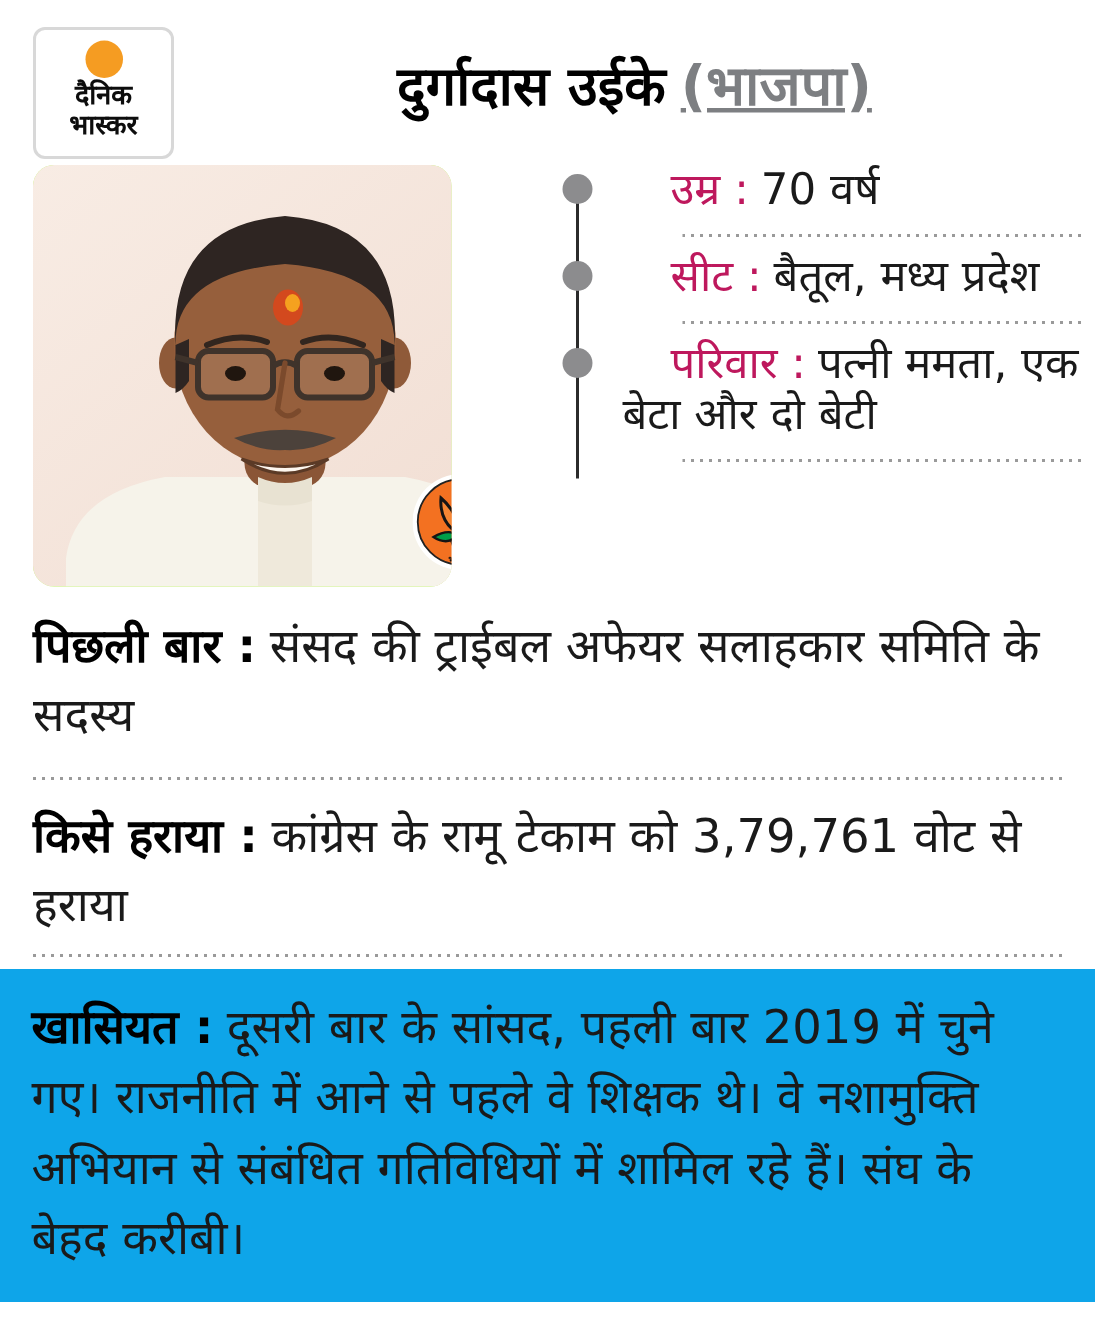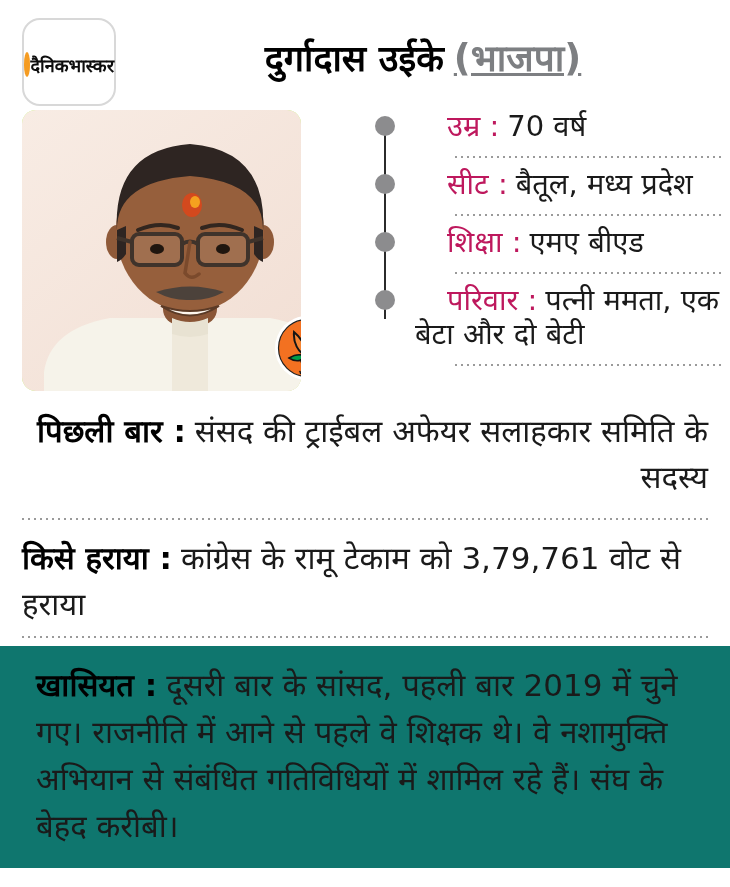--- a/index.html
+++ b/index.html
@@ -7,22 +7,22 @@
   body { font-family:"DejaVu Sans","Liberation Sans",sans-serif; color:#1a1a1a; }
 
   .card {
     position:relative; width:730px; height:887px; background:#ffffff;
     overflow:hidden;
   }
 
   
   .brand-logo {
     position:absolute; left:22px; top:18px; width:94px; height:88px;
-    background:#ffffff; border:2px solid #d8d8d8; border-radius:18px;
-    display:flex; flex-direction:row; align-items:center; justify-content:flex-start;
+    background:#ffffff; border:2px solid #d8d8d8; border-radius:8px;
+    display:flex; flex-direction:column; align-items:center; justify-content:flex-start;
     padding-top:7px;
   }
   .brand-sun { width:25px; height:25px; border-radius:50%; background:#f59c22; margin-bottom:2px; }
   .brand-line { font-weight:800; font-size:18px; line-height:20px; color:#0d0d0d; letter-spacing:0; }
 
   .title-row {
     position:absolute; left:116px; right:0; top:30px;
     text-align:center; white-space:nowrap;
   }
   .title-main { font-size:36px; line-height:58px; font-weight:800; color:#000000; }
@@ -51,32 +51,32 @@
   }
   .fact-divider {
     margin:13px 0 0 40px; height:2px;
     background-image:repeating-linear-gradient(to right,#9a9a9a 0 2px,transparent 2px 6px);
   }
 
   
   .section { position:absolute; left:22px; width:686px; font-size:31px; line-height:46px; }
   .section-label { font-weight:800; color:#000; margin-right:9px; }
   .section-value { font-weight:400; color:#1a1a1a; }
-  .section-last-time { top:408px;text-align:right; }
+  .section-last-time { top:408px; }
   .section-defeated  { top:535px; }
   .wide-divider {
     position:absolute; left:22px; width:686px; height:2px;
     background-image:repeating-linear-gradient(to right,#9a9a9a 0 2px,transparent 2px 6px);
   }
   .divider-1 { top:518px; }
   .divider-2 { top:636px; }
 
   .highlight-box {
     position:absolute; left:0; top:646px; width:730px; height:222px;
-    background:#0f766e; padding:16px 22px 0 36px;
+    background:#0ea5e9; padding:16px 22px 0 21px;
   }
   .highlight-box .section-inner { font-size:31px; line-height:47px; }
 </style>
 </head>
 <body>
 
 <div class="card">
 
   <div class="brand-logo">
     <div class="brand-sun"></div>
@@ -165,27 +165,20 @@
     </li>
 
     <li class="fact">
       <span class="bullet-dot"></span>
       <div class="fact-text">
         <span class="fact-label">सीट :</span><span class="fact-value">बैतूल, मध्य प्रदेश</span>
       </div>
       <div class="fact-divider"></div>
     </li>
 
-    <li class="fact">
-      <span class="bullet-dot"></span>
-      <div class="fact-text">
-        <span class="fact-label">शिक्षा :</span><span class="fact-value">एमए बीएड</span>
-      </div>
-      <div class="fact-divider"></div>
-    </li>
 
     <li class="fact">
       <span class="bullet-dot"></span>
       <div class="fact-text">
         <span class="fact-label">परिवार :</span><span class="fact-value">पत्नी ममता, एक बेटा और दो बेटी</span>
       </div>
       <div class="fact-divider"></div>
     </li>
   </ul>
 

